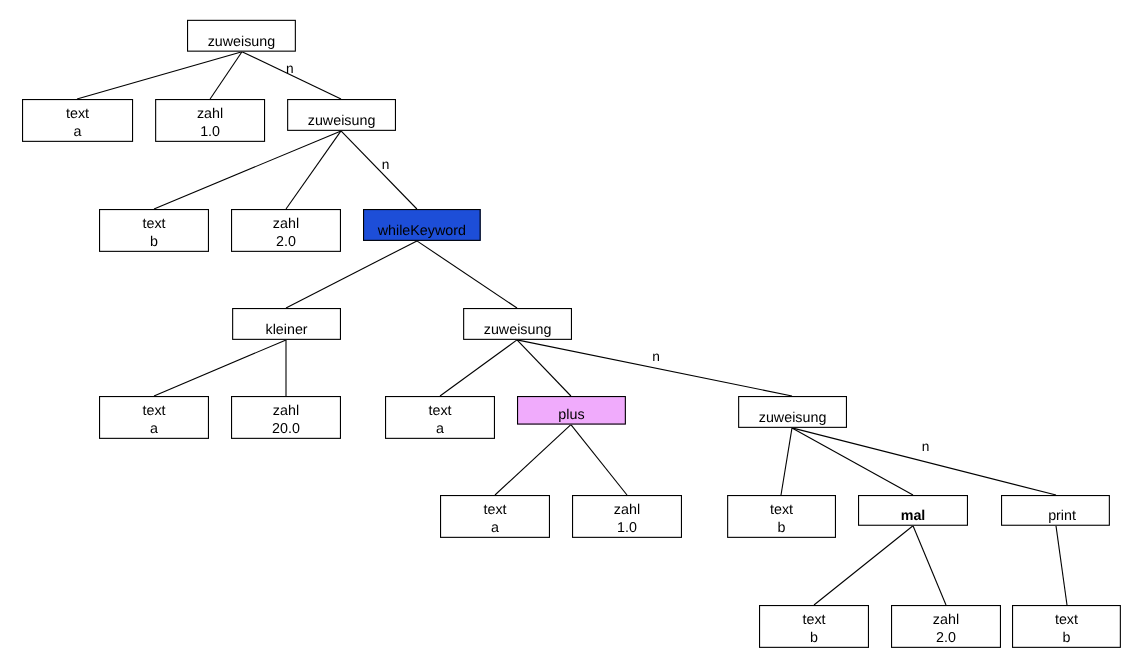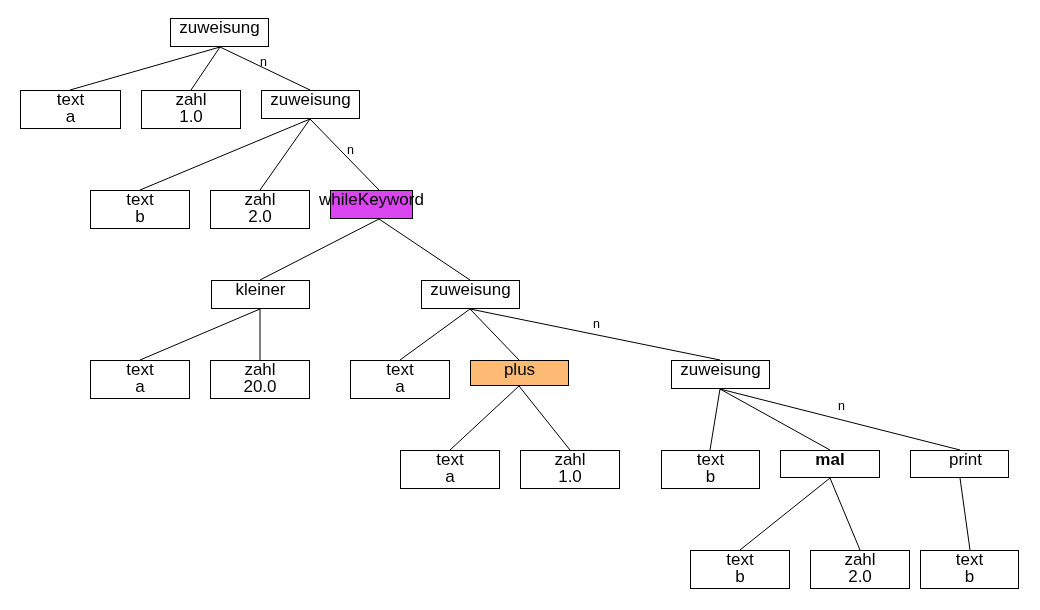--- a/index.html
+++ b/index.html
@@ -25,22 +25,22 @@
   }
   .node {
     position: absolute;
     box-sizing: border-box;
     border: 1px solid #000000;
     background: #ffffff;
     color: #000000;
     display: flex;
     flex-direction: column;
     align-items: center;
-    justify-content: flex-start;
-    font-size: 17px;
+    justify-content: flex-end;
+    font-size: 13px;
     line-height: 17px;
     text-align: center;
     white-space: nowrap;
   }
   .node .lbl-main { display: block; }
   .node .lbl-sub  { display: block; }
   .edge-label {
     position: absolute;
     font-size: 12.5px;
     color: #000000;
@@ -91,42 +91,42 @@
         <span class="lbl-main">zuweisung</span>
       </div>
       <div class="node" style="left: 90px; top: 190px; width: 100px; height: 39px; background: rgb(255, 255, 255); border-color: rgb(0, 0, 0);">
         <span class="lbl-main">text</span>
         <span class="lbl-sub">b</span>
       </div>
       <div class="node" style="left: 210px; top: 190px; width: 100px; height: 39px; background: rgb(255, 255, 255); border-color: rgb(0, 0, 0);">
         <span class="lbl-main">zahl</span>
         <span class="lbl-sub">2.0</span>
       </div>
-      <div class="node" style="left: 330px; top: 190px; width: 83px; height: 29px; background: #d946ef; border-color: rgb(0, 0, 0);">
+      <div class="node" style="left: 330px; top: 190px; width: 107px; height: 29px; background: #1d4ed8; border-color: rgb(0, 0, 0);">
         <span class="lbl-main">whileKeyword</span>
       </div>
       <div class="node" style="left: 211px; top: 280px; width: 99px; height: 29px; background: rgb(255, 255, 255); border-color: rgb(0, 0, 0);">
         <span class="lbl-main">kleiner</span>
       </div>
       <div class="node" style="left: 421px; top: 280px; width: 99px; height: 29px; background: rgb(255, 255, 255); border-color: rgb(0, 0, 0);">
         <span class="lbl-main">zuweisung</span>
       </div>
       <div class="node" style="left: 90px; top: 360px; width: 100px; height: 39px; background: rgb(255, 255, 255); border-color: rgb(0, 0, 0);">
         <span class="lbl-main">text</span>
         <span class="lbl-sub">a</span>
       </div>
       <div class="node" style="left: 210px; top: 360px; width: 100px; height: 39px; background: rgb(255, 255, 255); border-color: rgb(0, 0, 0);">
         <span class="lbl-main">zahl</span>
         <span class="lbl-sub">20.0</span>
       </div>
       <div class="node" style="left: 350px; top: 360px; width: 100px; height: 39px; background: rgb(255, 255, 255); border-color: rgb(0, 0, 0);">
         <span class="lbl-main">text</span>
         <span class="lbl-sub">a</span>
       </div>
-      <div class="node" style="left: 470px; top: 360px; width: 99px; height: 26px; background: #fdba74; border-color: rgb(0, 0, 0);">
+      <div class="node" style="left: 470px; top: 360px; width: 99px; height: 26px; background: #f0abfc; border-color: rgb(0, 0, 0);">
         <span class="lbl-main">plus</span>
       </div>
       <div class="node" style="left: 671px; top: 360px; width: 99px; height: 29px; background: rgb(255, 255, 255); border-color: rgb(0, 0, 0);">
         <span class="lbl-main">zuweisung</span>
       </div>
       <div class="node" style="left: 400px; top: 450px; width: 100px; height: 39px; background: rgb(255, 255, 255); border-color: rgb(0, 0, 0);">
         <span class="lbl-main">text</span>
         <span class="lbl-sub">a</span>
       </div>
       <div class="node" style="left: 520px; top: 450px; width: 100px; height: 39px; background: rgb(255, 255, 255); border-color: rgb(0, 0, 0);">

